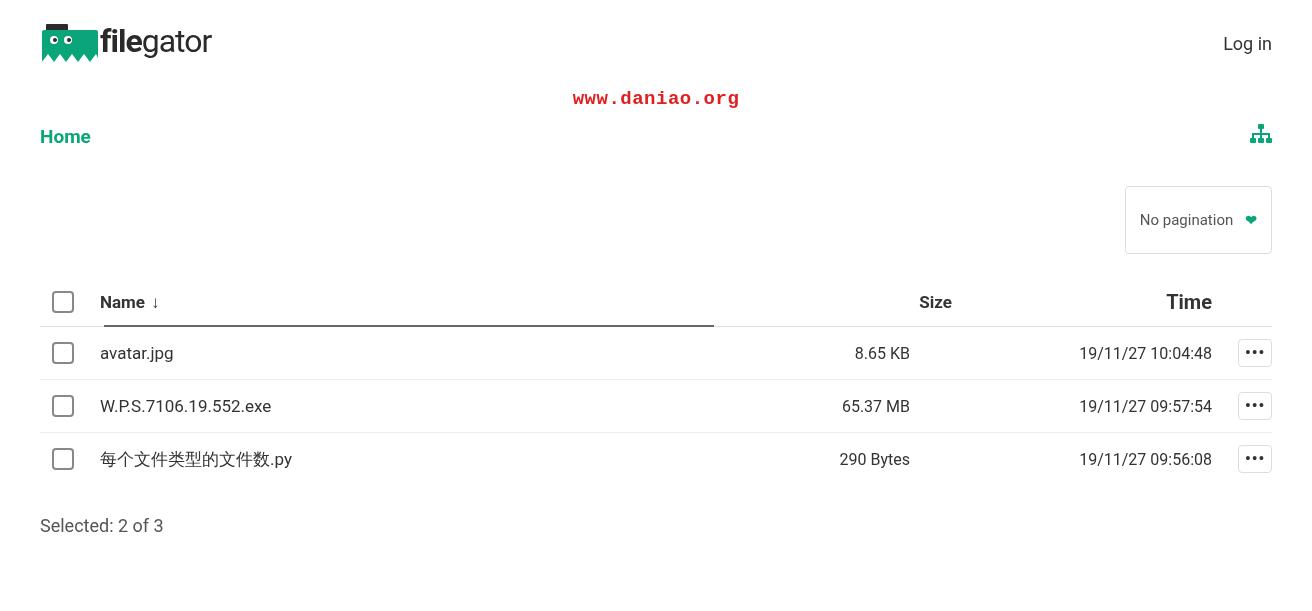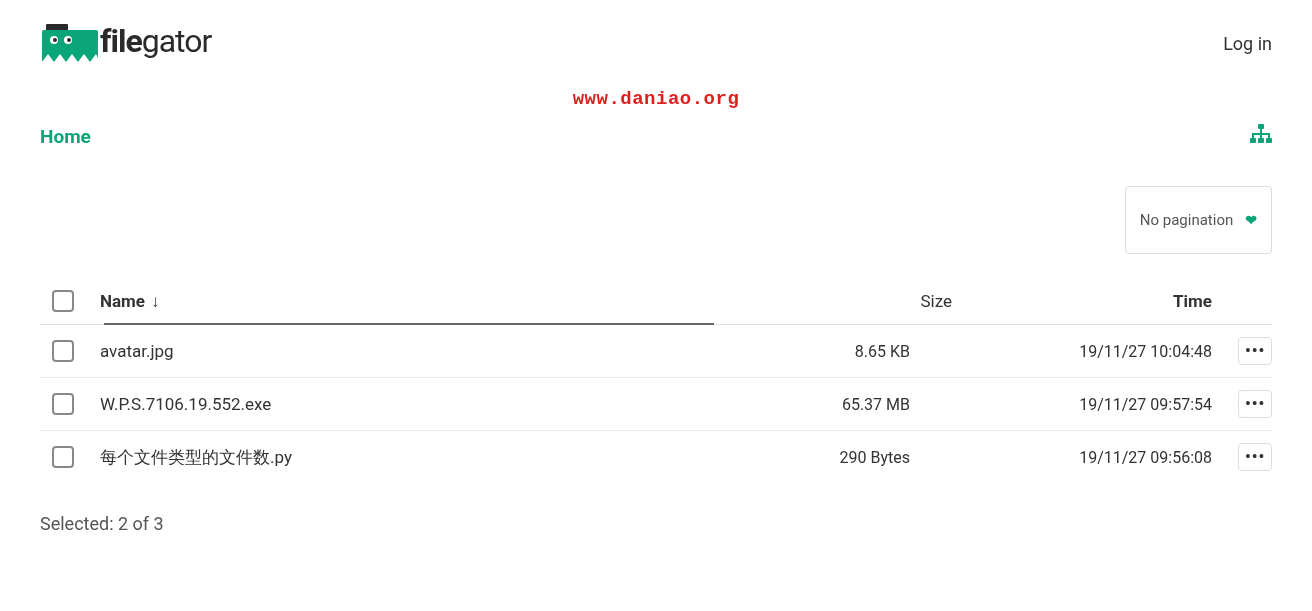--- a/index.html
+++ b/index.html
@@ -126,27 +126,27 @@
       font-weight: 700;
       color: #333;
       display: flex;
       align-items: center;
       gap: 6px;
     }
     .col-size {
       width: 180px;
       text-align: right;
       font-size: 17px;
-      font-weight: 400;
+      font-weight: 700;
       color: #333;
     }
     .col-time {
       width: 260px;
       text-align: right;
-      font-size: 17px;
+      font-size: 20px;
       font-weight: 700;
       color: #333;
     }
     .col-actions {
       width: 60px;
     }
     .sort-arrow {
       font-size: 17px;
       color: #333;
     }

